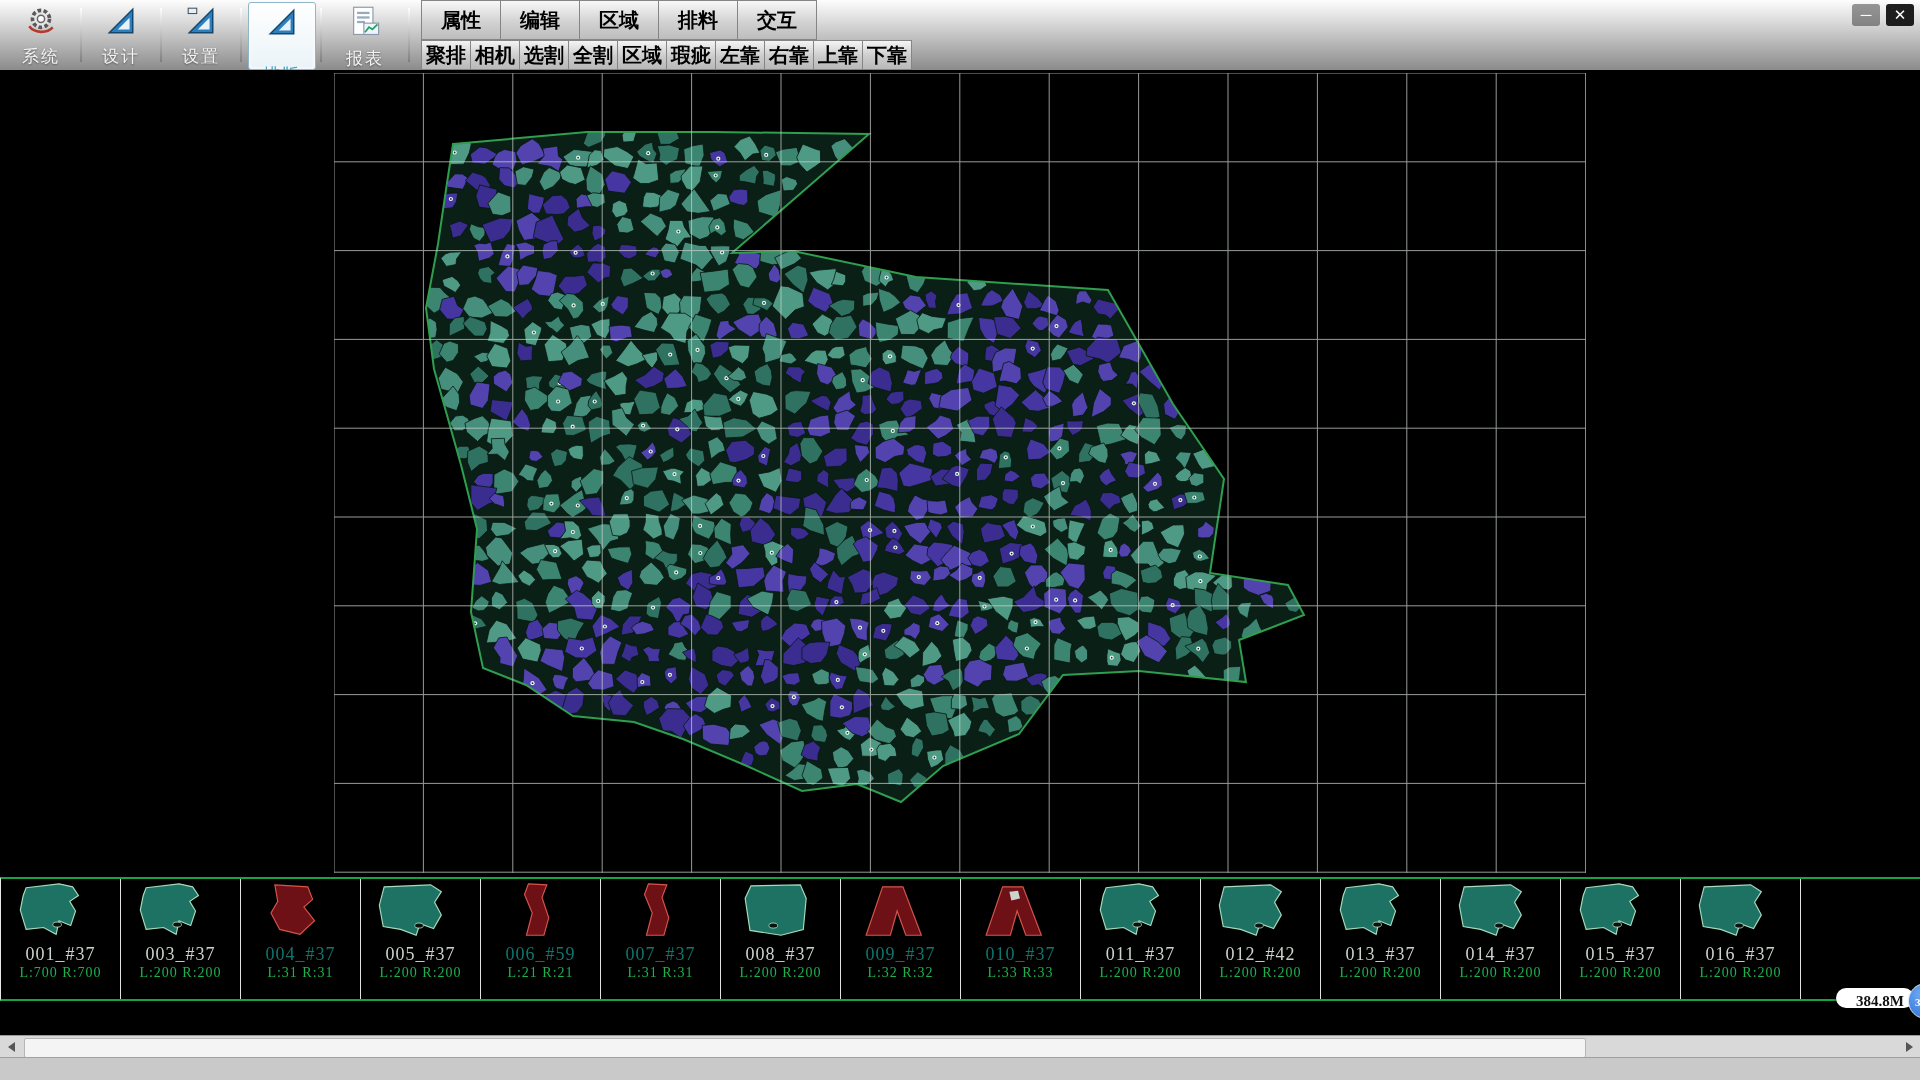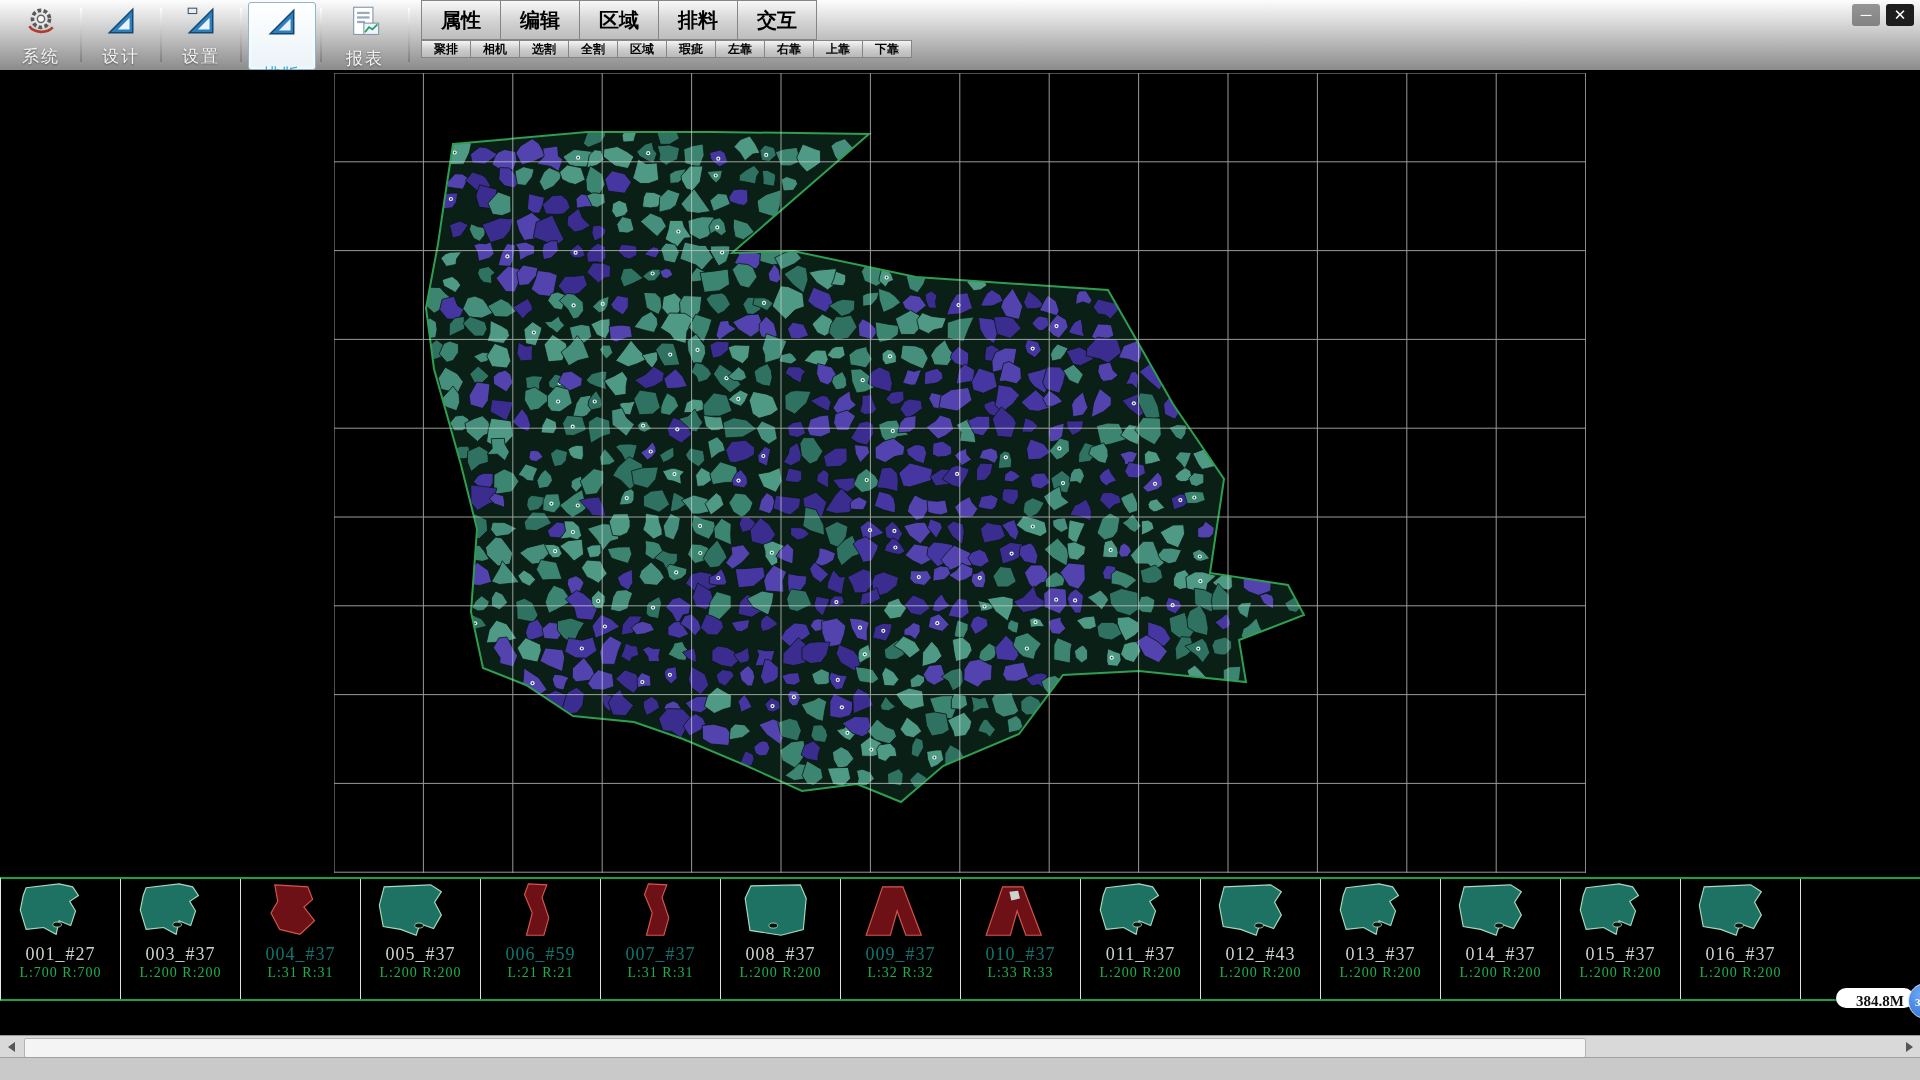--- a/index.html
+++ b/index.html
@@ -18,23 +18,23 @@
                  box-shadow:inset 0 0 4px #fff;gap:17px;}
   .navbtn.active .navlabel{color:#2f9fbe;text-shadow:none;}
   .navsep{position:absolute;top:8px;width:2px;height:54px;
           background:linear-gradient(180deg,#ffffff,#7e7e7e);}
 
   .menurow{position:absolute;left:422px;top:0;display:flex;}
   .menucell{width:80px;height:40px;box-sizing:border-box;border:1px solid #858585;margin-left:-1px;
             background:linear-gradient(#f8f8f8,#d2d2d2 55%,#bdbdbd);
             font-size:20px;font-weight:bold;color:#000;display:flex;align-items:center;justify-content:center;}
   .toolrow{position:absolute;left:422px;top:40px;display:flex;}
-  .toolcell{width:50px;height:18px;box-sizing:border-box;border:1px solid #858585;margin-left:-1px;
+  .toolcell{width:50px;height:30px;box-sizing:border-box;border:1px solid #858585;margin-left:-1px;
             background:linear-gradient(#f4f4f4,#cccccc 55%,#b9b9b9);
-            font-size:12px;font-weight:bold;color:#000;display:flex;align-items:center;justify-content:center;}
+            font-size:20px;font-weight:bold;color:#000;display:flex;align-items:center;justify-content:center;}
 
   .winbtns{position:absolute;right:6px;top:4px;display:flex;gap:6px;}
   .winbtn{width:28px;height:22px;text-align:center;line-height:22px;color:#fff;font-size:15px;
           border-radius:3px;cursor:default;}
   .winbtn.min{background:rgba(30,30,30,0.45);}
   .winbtn.close{background:#1d1d1d;}
 
   
   .canvas-area{position:absolute;left:0;top:70px;width:1920px;height:807px;background:#000;}
   #main-canvas{position:absolute;left:334px;top:3px;width:1252px;height:800px;display:block;}
@@ -1041,21 +1041,21 @@
         </g>
       </svg>
   </div>
 
   <div class="hide-strip">
       <div class="thumb">
       <svg class="thumb-svg" viewBox="0 0 96 64">
           <path d="M12 7 L46 3 L60 6 L66 15 L57 21 L63 31 L58 46 L46 41 L43 55 L30 48 L12 50 L6 30 L9 15 Z" fill="#1d7263" stroke="#a6dcbc" stroke-width="1.2"></path>
           <ellipse cx="44" cy="45" rx="4.5" ry="2.6" fill="#08130d" stroke="#bfe8d0" stroke-width="0.8"></ellipse>
         </svg>
-      <div class="thumb-label">001_#27</div>
+      <div class="thumb-label">001_#37</div>
       <div class="thumb-stats">L:700 R:700</div>
     </div>
       <div class="thumb">
       <svg class="thumb-svg" viewBox="0 0 96 64">
           <path d="M12 7 L46 3 L60 6 L66 15 L57 21 L63 31 L58 46 L46 41 L43 55 L30 48 L12 50 L6 30 L9 15 Z" fill="#1d7263" stroke="#a6dcbc" stroke-width="1.2"></path>
           <ellipse cx="44" cy="45" rx="4.5" ry="2.6" fill="#08130d" stroke="#bfe8d0" stroke-width="0.8"></ellipse>
         </svg>
       <div class="thumb-label">003_#37</div>
       <div class="thumb-stats">L:200 R:200</div>
     </div>
@@ -1117,21 +1117,21 @@
           <ellipse cx="44" cy="45" rx="4.5" ry="2.6" fill="#08130d" stroke="#bfe8d0" stroke-width="0.8"></ellipse>
         </svg>
       <div class="thumb-label">011_#37</div>
       <div class="thumb-stats">L:200 R:200</div>
     </div>
       <div class="thumb">
       <svg class="thumb-svg" viewBox="0 0 96 64">
           <path d="M10 6 L58 4 L69 11 L62 22 L69 35 L61 49 L47 44 L43 56 L27 50 L9 47 L5 25 Z" fill="#1d7263" stroke="#a6dcbc" stroke-width="1.2"></path>
           <ellipse cx="46" cy="46" rx="4.5" ry="2.6" fill="#08130d" stroke="#bfe8d0" stroke-width="0.8"></ellipse>
         </svg>
-      <div class="thumb-label">012_#43</div>
+      <div class="thumb-label">012_#42</div>
       <div class="thumb-stats">L:200 R:200</div>
     </div>
       <div class="thumb">
       <svg class="thumb-svg" viewBox="0 0 96 64">
           <path d="M12 7 L46 3 L60 6 L66 15 L57 21 L63 31 L58 46 L46 41 L43 55 L30 48 L12 50 L6 30 L9 15 Z" fill="#1d7263" stroke="#a6dcbc" stroke-width="1.2"></path>
           <ellipse cx="44" cy="45" rx="4.5" ry="2.6" fill="#08130d" stroke="#bfe8d0" stroke-width="0.8"></ellipse>
         </svg>
       <div class="thumb-label">013_#37</div>
       <div class="thumb-stats">L:200 R:200</div>
     </div>

